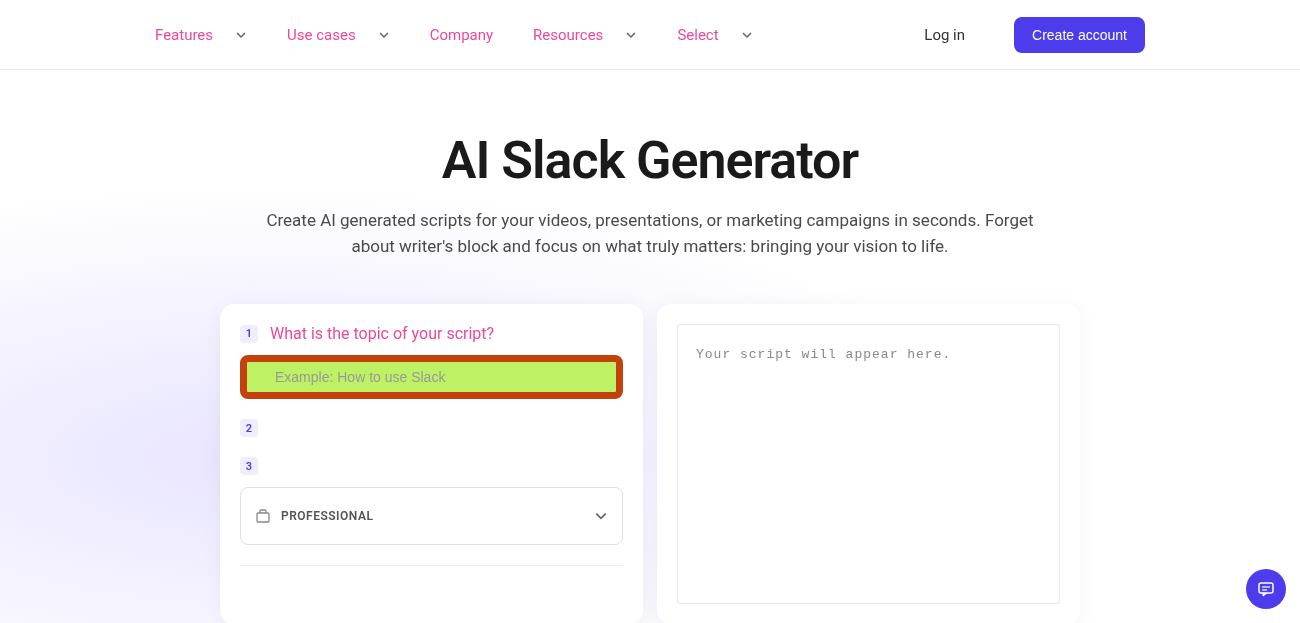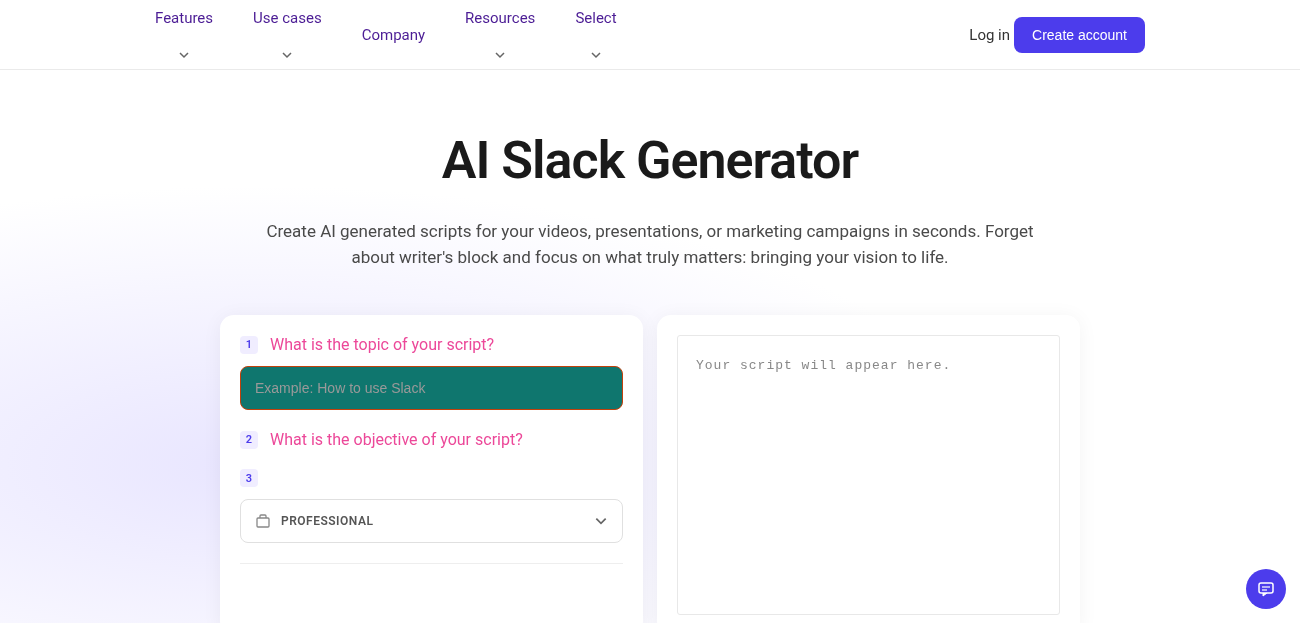--- a/index.html
+++ b/index.html
@@ -38,65 +38,65 @@
     .nav {
       display: flex;
       gap: 40px;
       align-items: center;
     }
     .nav-item {
       display: flex;
       align-items: center;
       gap: 22px;
       font-size: 15px;
-      color: #4c1d95;
-      cursor: pointer;
-      flex-direction: column;
+      color: #ec4899;
+      cursor: pointer;
     }
     .chevron {
       width: 12px;
       height: 12px;
     }
     .header-right {
       display: flex;
       align-items: center;
-      gap: 4px;
+      gap: 16px;
     }
     .login-link {
       font-size: 15px;
       color: #333;
       cursor: pointer;
     }
     .create-btn {
       background: #4c3cec;
       color: #fff;
       padding: 10px 18px;
       border-radius: 8px;
       font-size: 14px;
       font-weight: 500;
       border: none;
       cursor: pointer;
+      margin-left: 33px;
     }
     .main {
       padding: 60px 0 0 0;
       background: radial-gradient(ellipse at 20% 70%, #e8e5ff 0%, transparent 50%), #fff;
       min-height: 553px;
     }
     .title {
       text-align: center;
       font-size: 52px;
       font-weight: 600;
       color: #1a1a1a;
       letter-spacing: -1px;
     }
     .subtitle {
       text-align: center;
       font-size: 17px;
       color: #4a4a4a;
-      margin: 28px auto 0;
+      margin: 17px auto 0;
       max-width: 780px;
       line-height: 1.5;
     }
     .panels {
       display: flex;
       gap: 14px;
       margin: 45px auto 0;
       max-width: 860px;
       justify-content: center;
     }
@@ -129,33 +129,33 @@
       justify-content: center;
     }
     .form-label {
       font-size: 16px;
       font-weight: 400;
       color: #ec4899;
     }
     .text-input {
       width: 100%;
       height: 44px;
-      border: 1px solid #c2410c;
+      border: 7px solid #c2410c;
       border-radius: 8px;
-      padding: 0 14px;
+      padding: 0 28px;
       font-size: 14px;
       color: #1a1a1a;
-      background: #0f766e;
+      background: #bef264;
     }
     .text-input::placeholder {
       color: #999;
     }
     .select-box {
       width: 100%;
-      height: 44px;
+      height: 58px;
       border: 1px solid #e0e0e0;
       border-radius: 8px;
       padding: 12px 14px;
       font-size: 12px;
       font-weight: 600;
       color: #555;
       background: #fff;
       display: flex;
       align-items: center;
       justify-content: space-between;
@@ -255,21 +255,20 @@
         <div class="form-label-row">
           <span class="step-badge">1</span>
           <span class="form-label">What is the topic of your script?</span>
         </div>
         <input class="text-input" placeholder="Example: How to use Slack" style="">
       </div>
 
       <div class="form-group">
         <div class="form-label-row">
           <span class="step-badge">2</span>
-          <span class="form-label">What is the objective of your script?</span>
         </div>
       </div>
 
       <div class="form-group">
         <div class="form-label-row">
           <span class="step-badge">3</span>
         </div>
         <div class="select-box">
           <div class="select-left">
             <svg class="briefcase-icon" viewBox="0 0 16 16">

